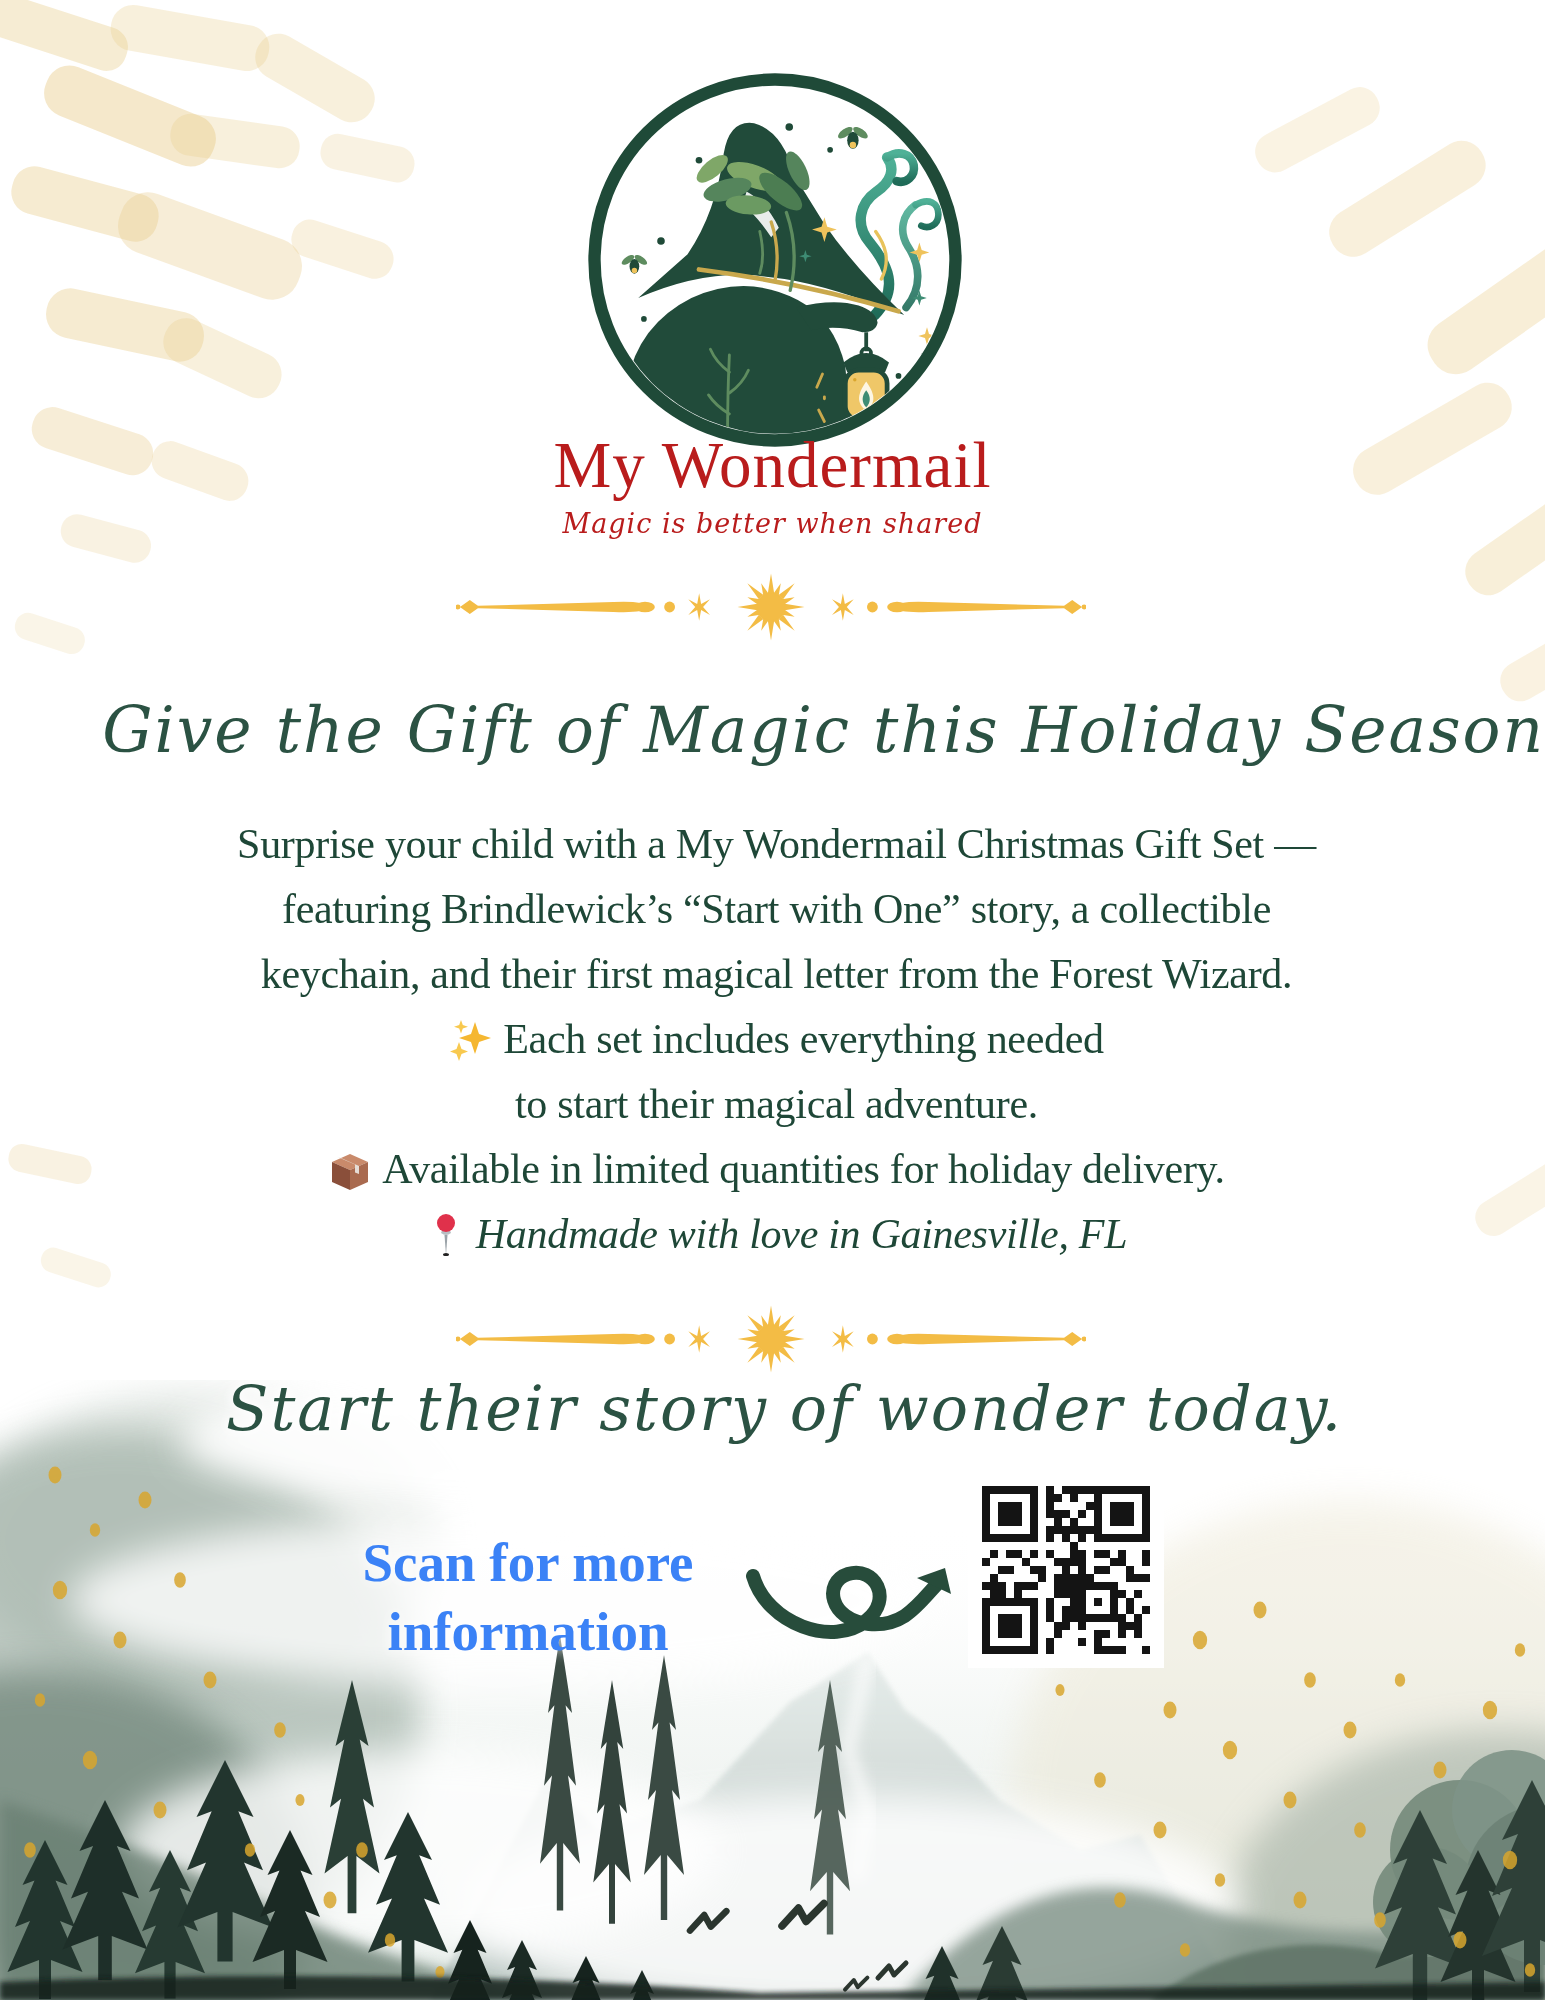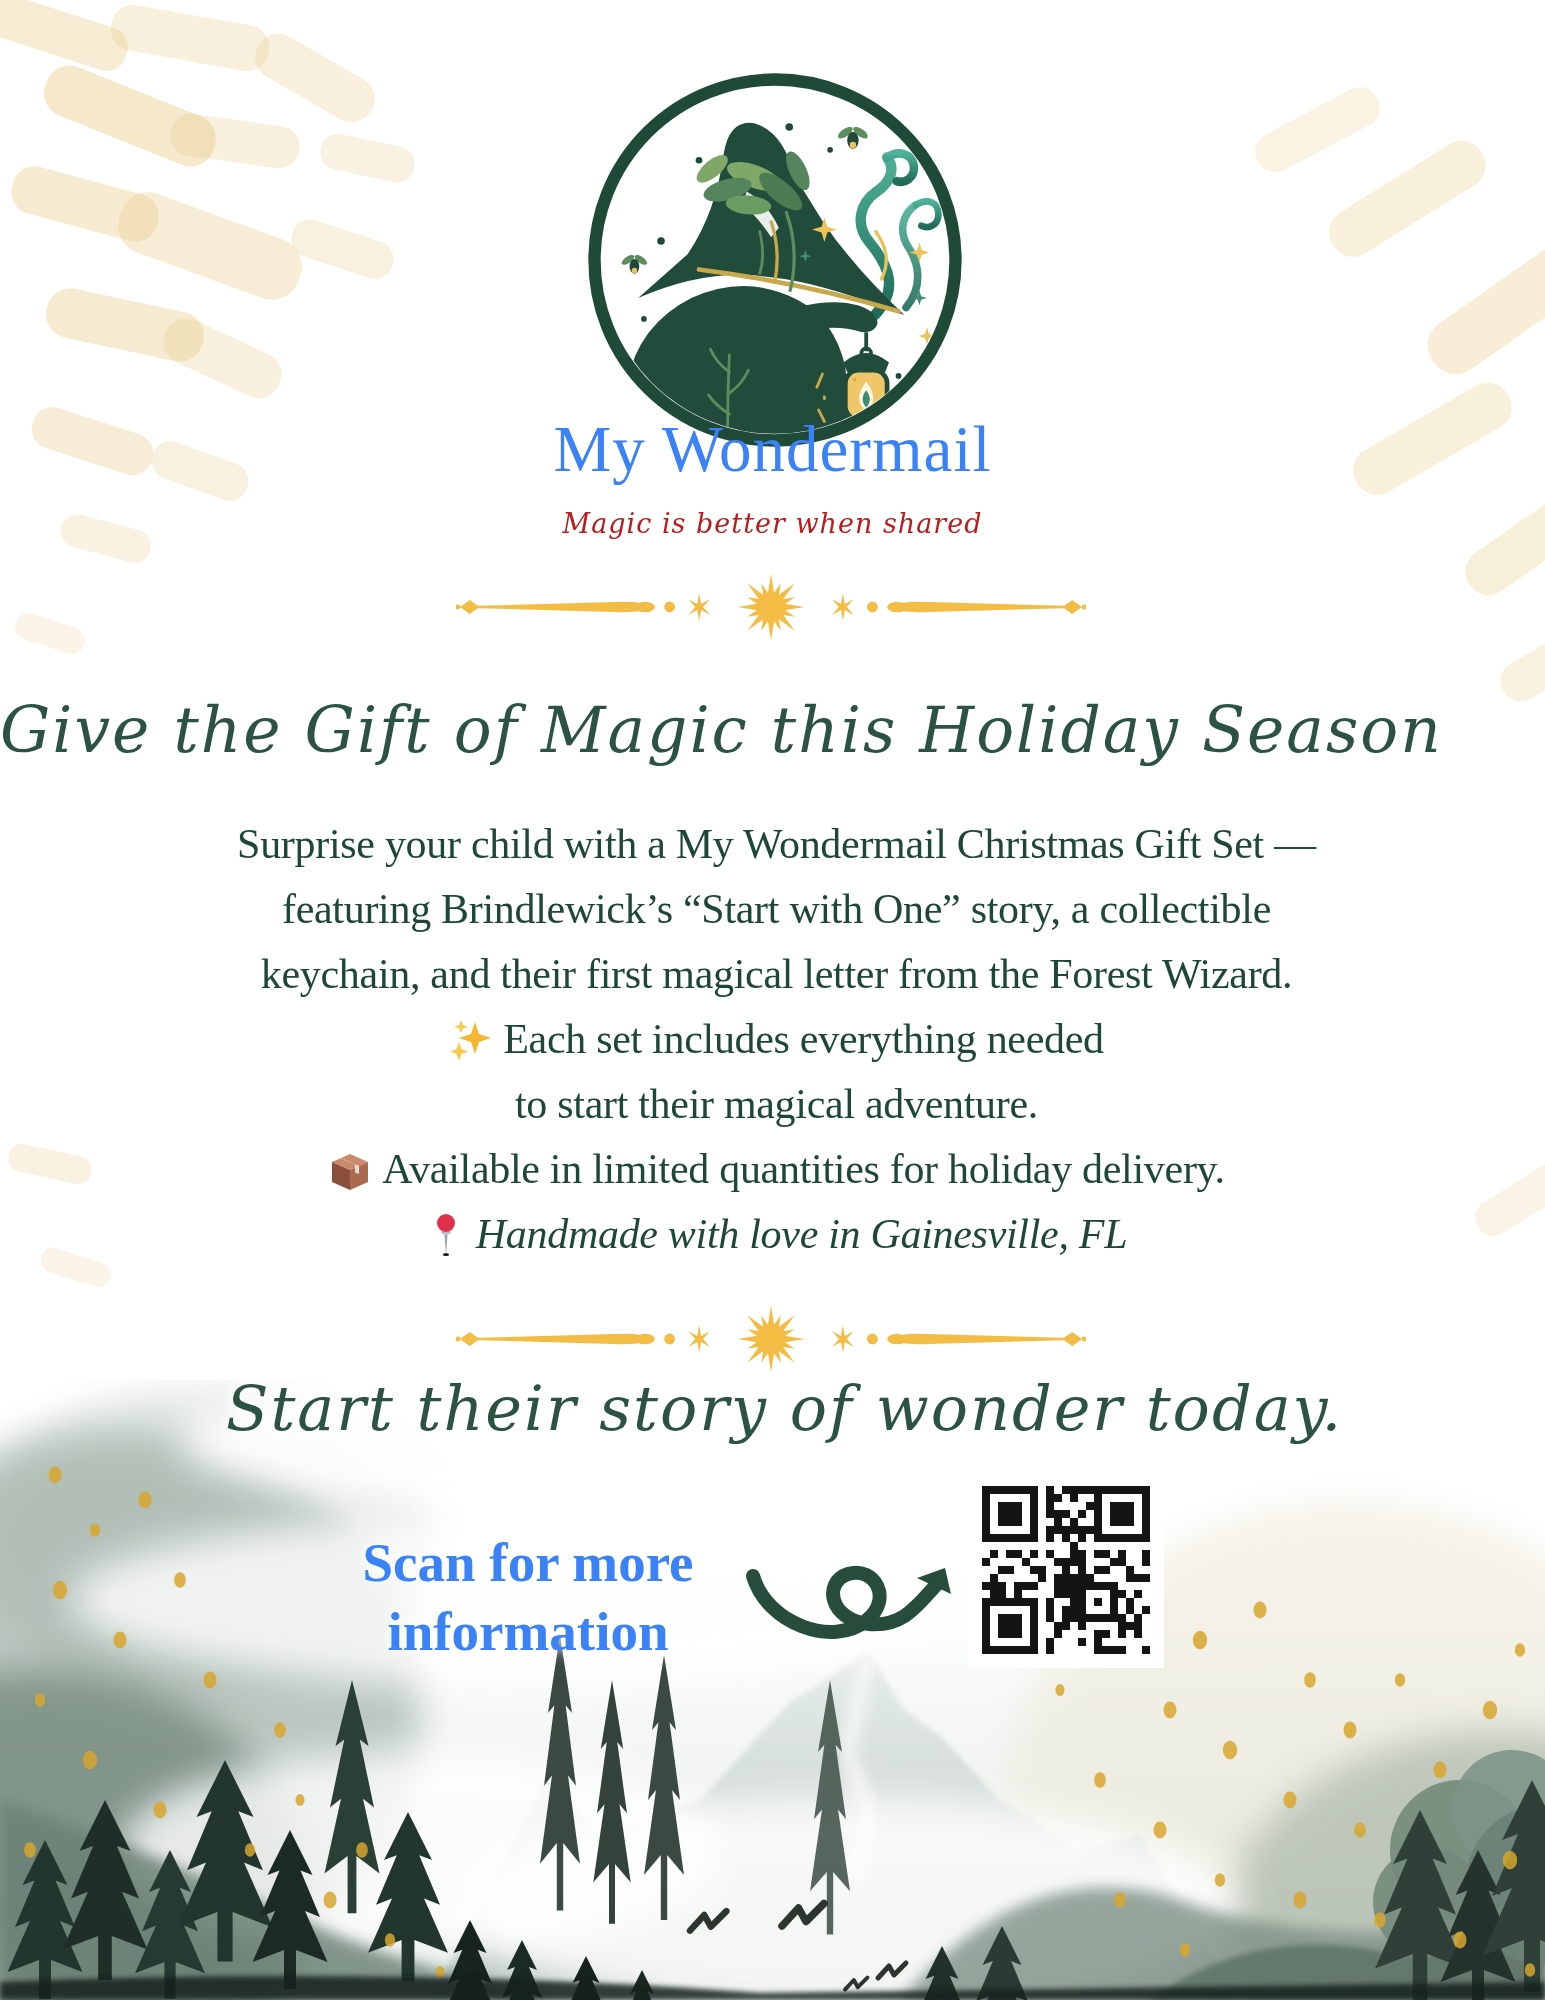--- a/index.html
+++ b/index.html
@@ -2,31 +2,31 @@
 <html><head>
 <meta charset="utf-8">
 <style>
   html,body{margin:0;padding:0;background:#ffffff;}
   .page{position:relative;width:1545px;height:2000px;overflow:hidden;background:#ffffff;
         font-family:"Liberation Serif",serif;color:#1E4737;}
   svg{display:block}
   .abs{position:absolute;}
   
   .logo{left:585px;top:70px;}
-  .brand-name{top:412px;width:100%;text-align:center;font-size:65px;letter-spacing:1px;
-              color:#3b82f6;font-family:"Liberation Serif",serif;}
+  .brand-name{top:428px;width:100%;text-align:center;font-size:65px;letter-spacing:1px;
+              color:#b91c1c;font-family:"Liberation Serif",serif;}
   .brand-tagline{top:508px;width:100%;text-align:center;font-size:27px;font-style:italic;
                  font-family:"DejaVu Serif",serif;color:#b91c1c;letter-spacing:1px;}
   
   .divider1{left:456px;top:572px;}
   .divider2{left:456px;top:1304px;}
   
   .script{font-family:"DejaVu Serif",serif;font-style:italic;color:#2B5243;
           text-shadow:0 0 16px #ffffff,0 0 10px #ffffff;}
-  .headline{top:694px;width:100%;text-align:left;font-size:63px;letter-spacing:2px;}
+  .headline{top:694px;width:100%;text-align:right;font-size:63px;letter-spacing:2px;}
   .cta-script{top:1372px;width:100%;text-align:center;font-size:62px;letter-spacing:2px;padding-left:12px;}
   
   .body-copy{top:812px;width:100%;text-align:center;}
   .body-line{height:65px;line-height:65px;font-size:42px;letter-spacing:-0.3px;color:#1E4737;margin-left:8px;}
   .body-line.italic{font-style:italic;}
   .emoji{display:inline-block;vertical-align:-9px;margin-right:10px;}
   
   .scan-label{left:528px;top:1528px;transform:translateX(-50%);text-align:center;
               font-weight:bold;font-size:55px;line-height:69px;color:#3b82f6;
               text-shadow:0 0 14px #ffffff;}

